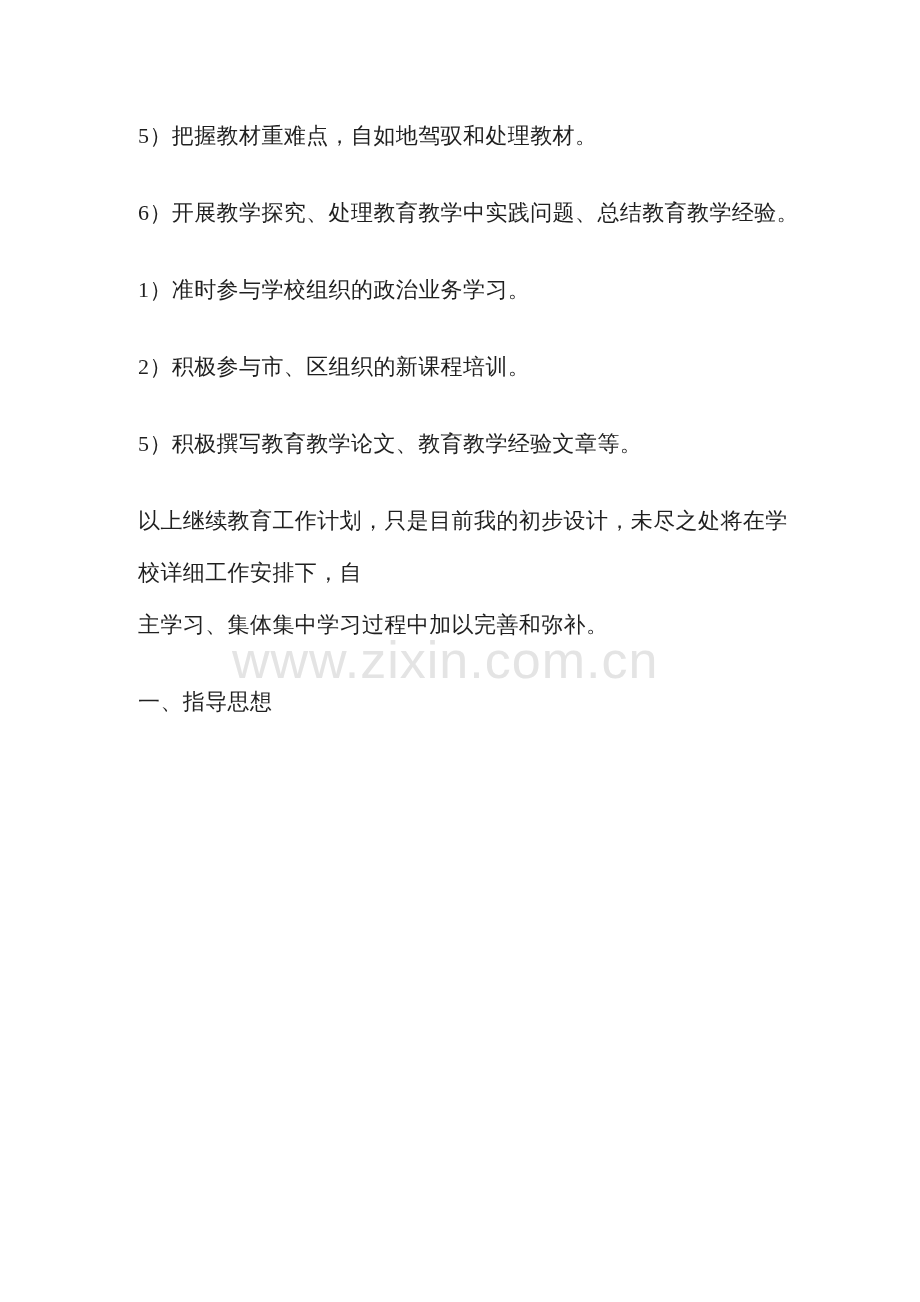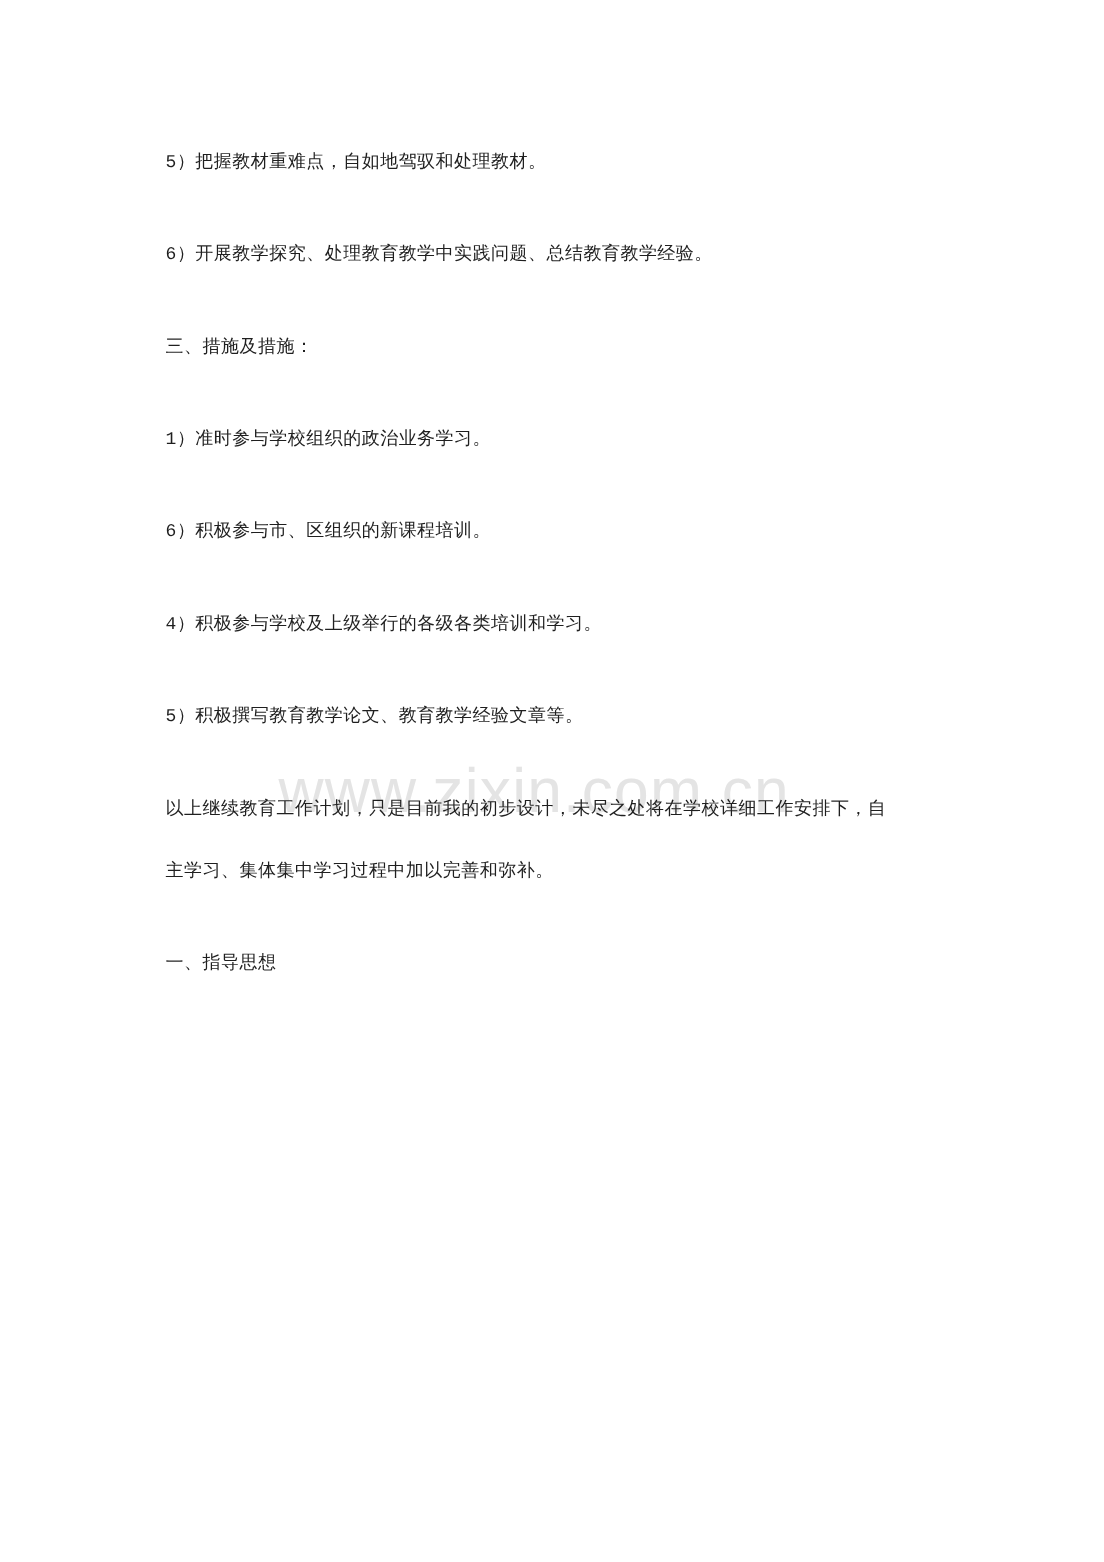--- a/index.html
+++ b/index.html
@@ -11,26 +11,25 @@
     overflow: hidden;
     font-family: "Liberation Serif", serif;
   }
   .content {
     position: relative;
     z-index: 1;
     padding: 110px 115px 0 138px;
   }
   p.doc-par {
     margin: 0 0 25px 0;
-    font-size: 15px;
+    font-size: 22px;
     line-height: 52px;
     letter-spacing: 0.4px;
     color: var(--text-color, #1f1f1f);
     white-space: pre-line; 
-    font-family: Liberation Mono, monospace;
   }
   p.doc-par.space-before { margin-top: 21px; }
   .watermark {
     position: absolute;
     left: 232px;
     top: 597px;
     z-index: 0;
     font-family: "Liberation Sans", sans-serif;
     font-size: 52px;
     line-height: 1.1;
@@ -45,28 +44,26 @@
 <body>
 
 <div class="page">
   <div class="watermark">www.zixin.com.cn</div>
 
   <div class="content">
     <p class="doc-par">5）把握教材重难点，自如地驾驭和处理教材。</p>
 
     <p class="doc-par">6）开展教学探究、处理教育教学中实践问题、总结教育教学经验。</p>
 
-    <p class="doc-par">三、措施及措施：</p>
 
     <p class="doc-par">1）准时参与学校组织的政治业务学习。</p>
 
-    <p class="doc-par">6）积极参与市、区组织的新课程培训。</p>
+    <p class="doc-par">2）积极参与市、区组织的新课程培训。</p>
 
 
-    <p class="doc-par">4）积极参与学校及上级举行的各级各类培训和学习。</p>
 
     <p class="doc-par">5）积极撰写教育教学论文、教育教学经验文章等。</p>
 
     <p class="doc-par">以上继续教育工作计划，只是目前我的初步设计，未尽之处将在学校详细工作安排下，自
 主学习、集体集中学习过程中加以完善和弥补。</p>
 
 
 
     <p class="doc-par">一、指导思想</p>
   </div>

